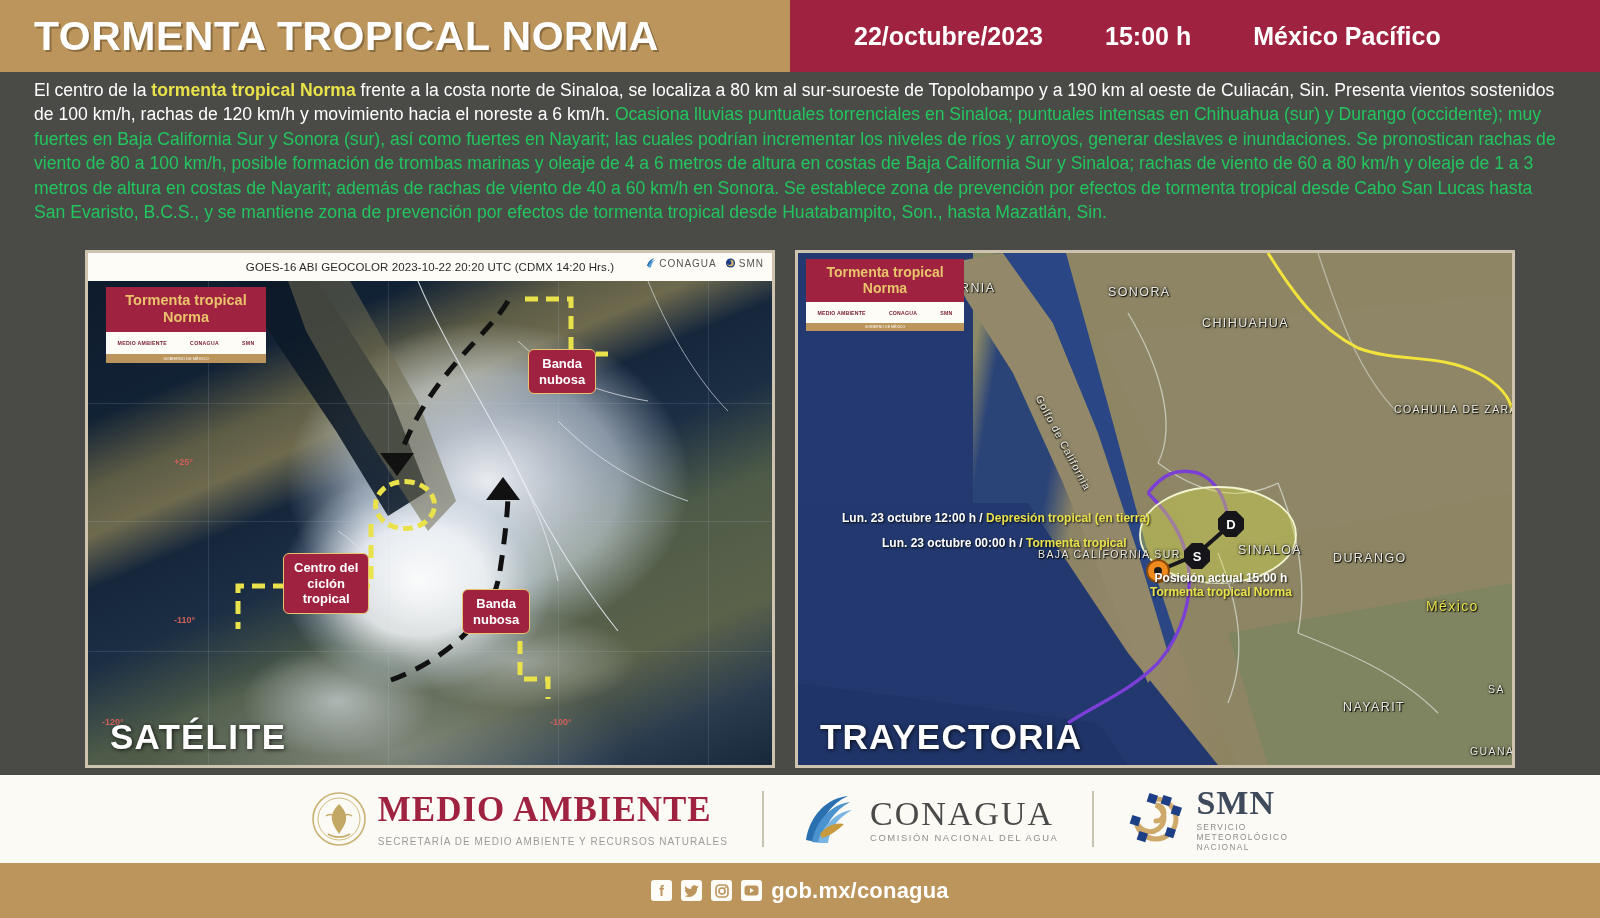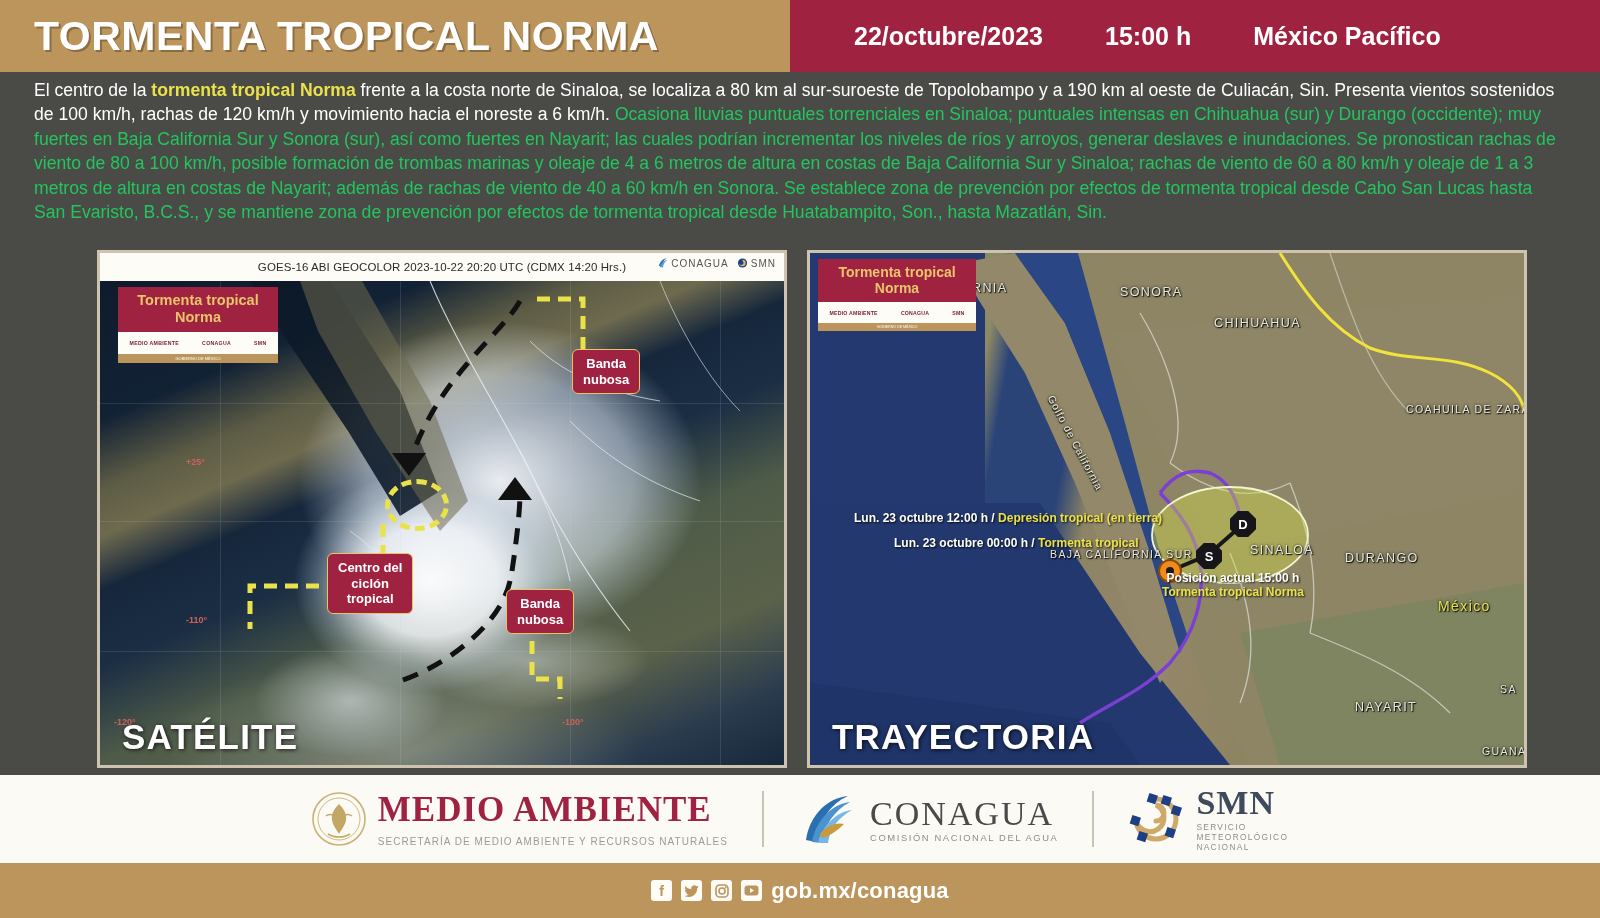--- a/index.html
+++ b/index.html
@@ -44,21 +44,21 @@
     position: absolute; top: 78px; left: 34px; width: 1534px;
     font-size: 17.6px;
     line-height: 24.4px;
     color: #ffffff;
     text-align: left;
   }
   .summary .hl { color: #e9e24a; font-weight: bold; }
   .summary .yellowtxt { color: #22c55e; }
 
   
-  .panels { position: absolute; top: 250px; left: 12px; width: 1440px; height: 520px; }
+  .panels { position: absolute; top: 250px; left: 0; width: 1440px; height: 520px; }
 
   .panel {
     position: absolute; top: 0;
     border: 3px solid #cdc3ae;
     overflow: hidden;
   }
   .panel-sat { left: 85px; width: 690px; height: 518px; background: #0b1420; }
   .panel-tra { left: 795px; width: 720px; height: 518px; background: #253f7a; }
 
   
@@ -111,21 +111,20 @@
   .sat-logobox .bar { background: #bc955c; height: 9px; font-size: 4px; color:#fff; text-align:center; line-height:9px;}
 
   
   .callout {
     position: absolute;
     background: #9f2241; color: #ffffff;
     border: 1.5px solid #e9c46a; border-radius: 6px;
     font-size: 13px; font-weight: bold; text-align: center;
     padding: 6px 10px; line-height: 15.5px;
     white-space: pre-line;
-    margin-left: 32px;
   }
   .arrow-tri { position: absolute; width: 0; height: 0; }
 
   .cyc-ring {
     position: absolute;
     width: 64px; height: 52px;
     border: 5px dashed #e9e24a;
     border-radius: 50%;
   }
 

